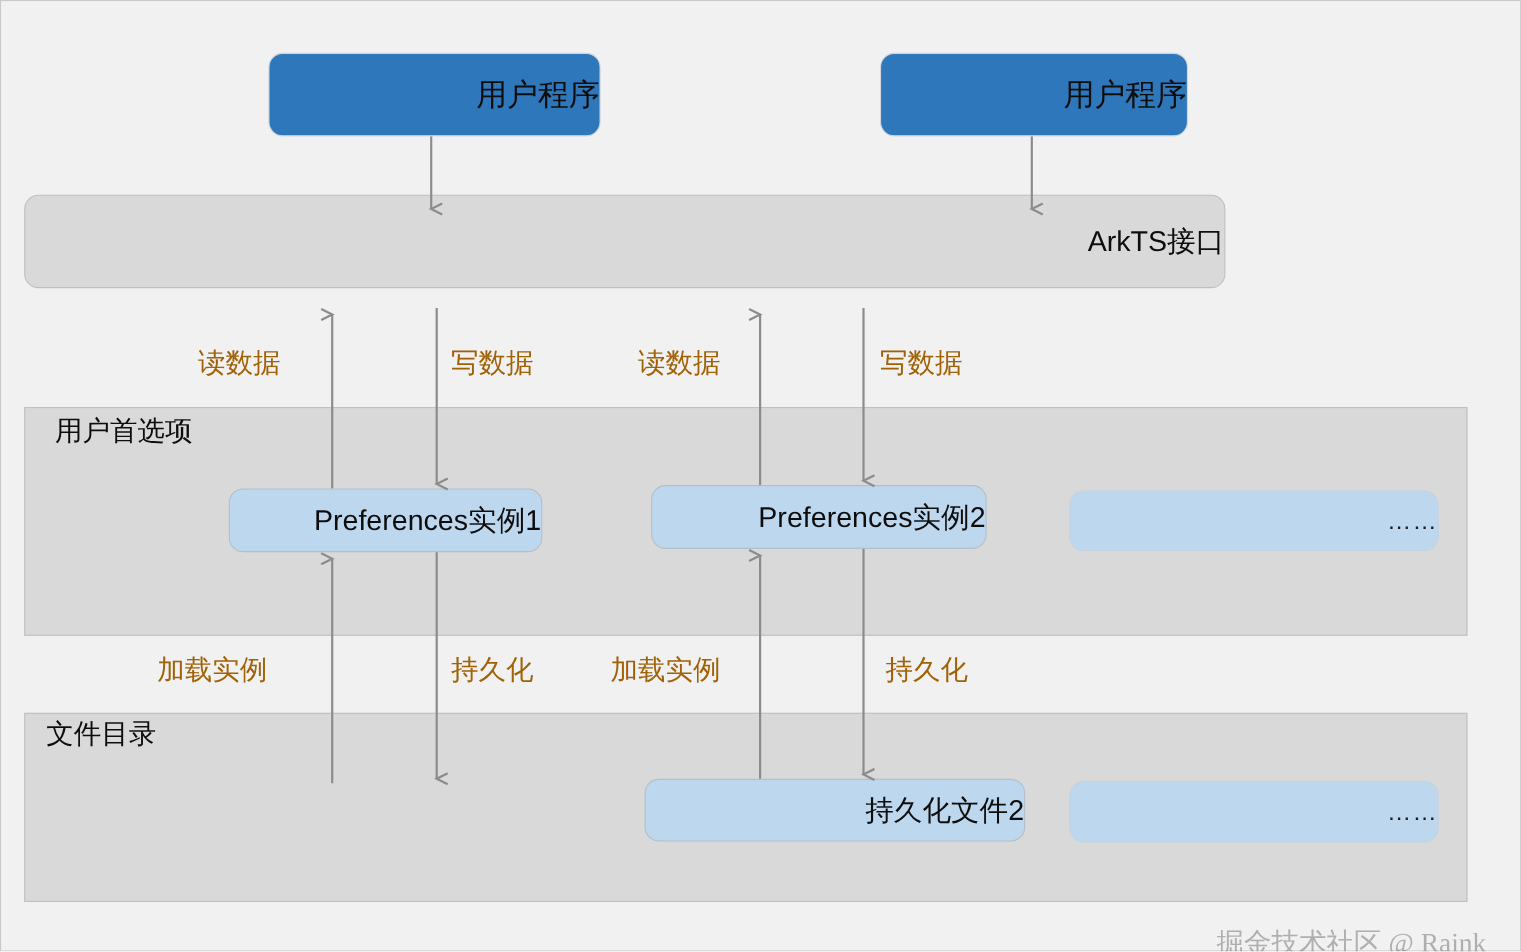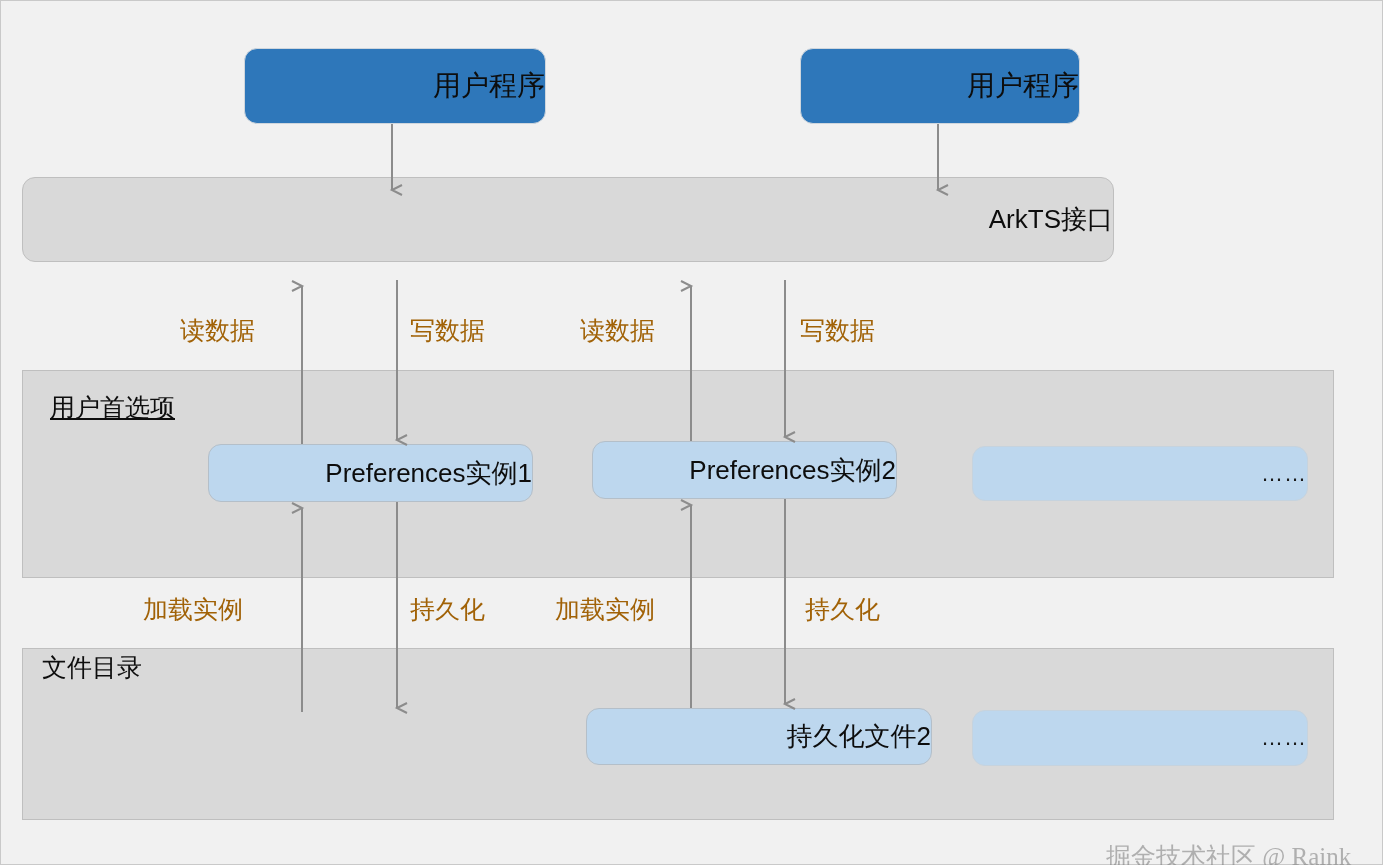--- a/index.html
+++ b/index.html
@@ -112,23 +112,23 @@
 
   <div class="box box-blue" style="left:800px; top:48px; width:280px; height:76px;">
     <span>用户程序</span>
   </div>
 
   <div class="box box-gray" style="left:22px; top:177px; width:1092px; height:85px;">
     <span>ArkTS接口</span>
   </div>
 
   <div class="panel" style="left:22px; top:370px; width:1312px; height:208px;"></div>
-  <div class="panel-label" style="left:50px; top:395px;text-decoration:underline;">用户首选项</div>
+  <div class="panel-label" style="left:50px; top:380px;">用户首选项</div>
 
-  <div class="box box-lightblue" style="left:208px; top:444px; width:325px; height:58px;">
+  <div class="box box-lightblue" style="left:208px; top:444px; width:285px; height:58px;">
     <span>Preferences实例1</span>
   </div>
 
   <div class="box box-lightblue" style="left:592px; top:441px; width:305px; height:58px;">
     <span>Preferences实例2</span>
   </div>
 
   <div class="box box-lightblue plain" style="left:972px; top:446px; width:336px; height:55px;">
     <span>……</span>
   </div>

